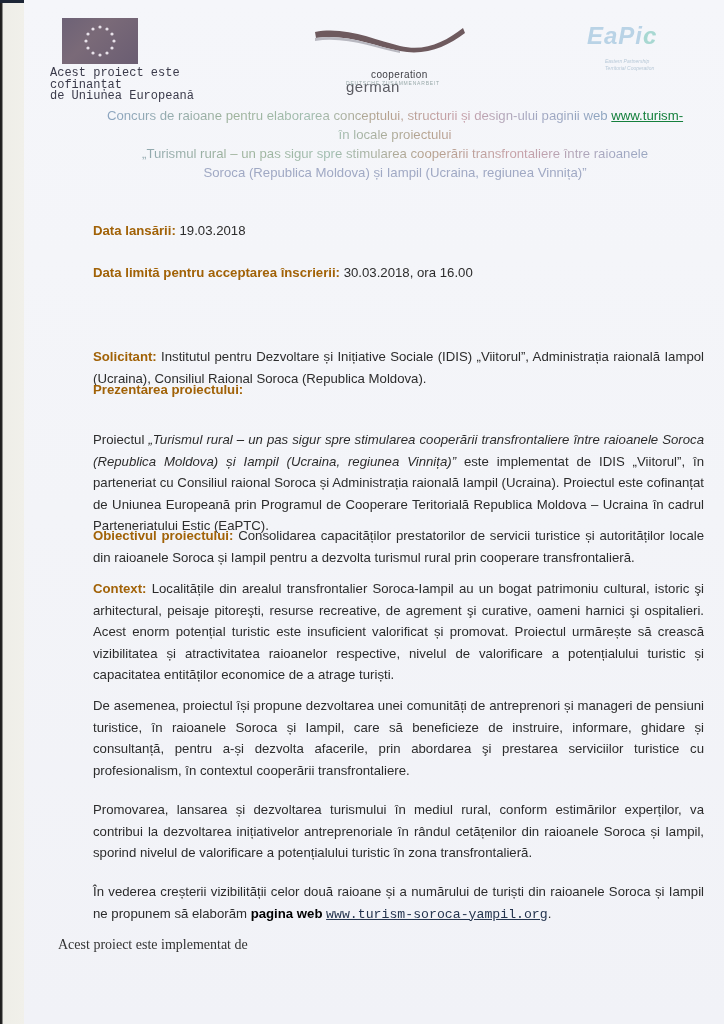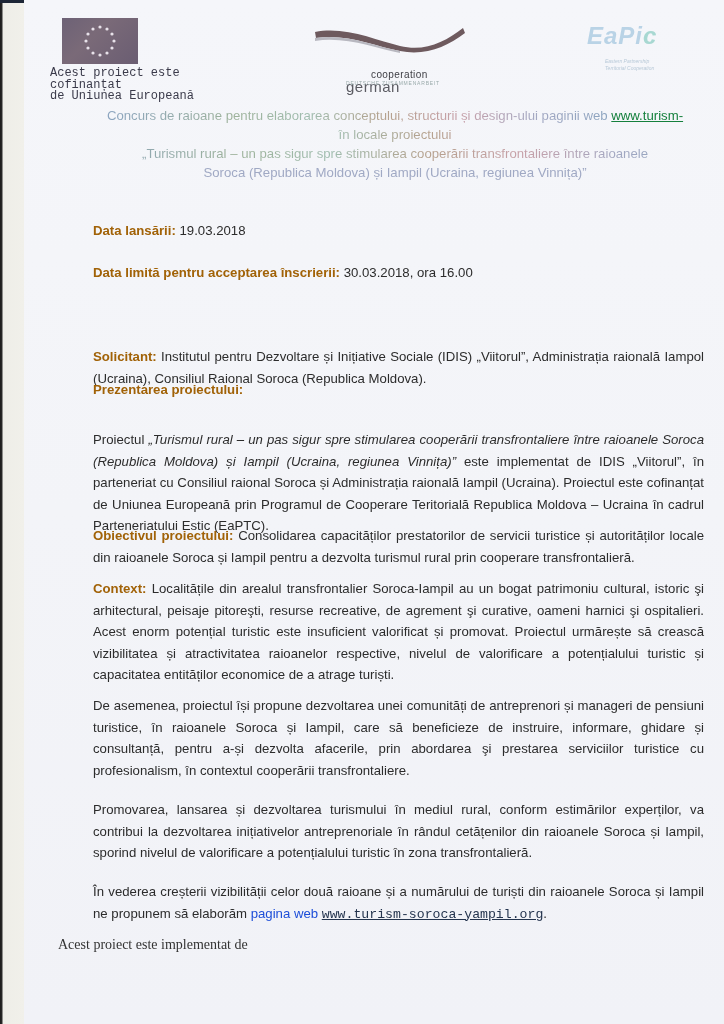--- a/index.html
+++ b/index.html
@@ -47,21 +47,21 @@
       background: linear-gradient(90deg, #8aa3bf 0%, #9db29a 25%, #9fbcae 40%, #b5a18d 55%, #c7a0a8 70%, #a3a8c2 85%, #8aa3bf 100%);
       -webkit-background-clip: text; background-clip: text; color: transparent;
     }
     .title-link { color: #15803d; text-decoration: underline; }
     .project-line { color: #a0a9c4; }
 
     
     .body-text { position: absolute; left: 93px; width: 611px; font-size: 13.2px; line-height: 21.5px;
       text-align: justify; color: #2c2c2c; }
     .label { color: #a16207; font-weight: bold; }
-    .bold-plain { font-weight: normal; color: #1d4ed8; }
+    .bold-plain { font-weight: bold; color: #000000; }
     em { font-style: italic; }
     .link { color: #24344e; text-decoration: underline; font-family: Liberation Mono, monospace; }
 
     .footer-note { position: absolute; left: 58px; top: 937px; font-family: "Liberation Serif", serif;
       font-size: 14px; color: #333; }
   </style>
 </head>
 <body>
 
 <div class="edge-left"></div>

